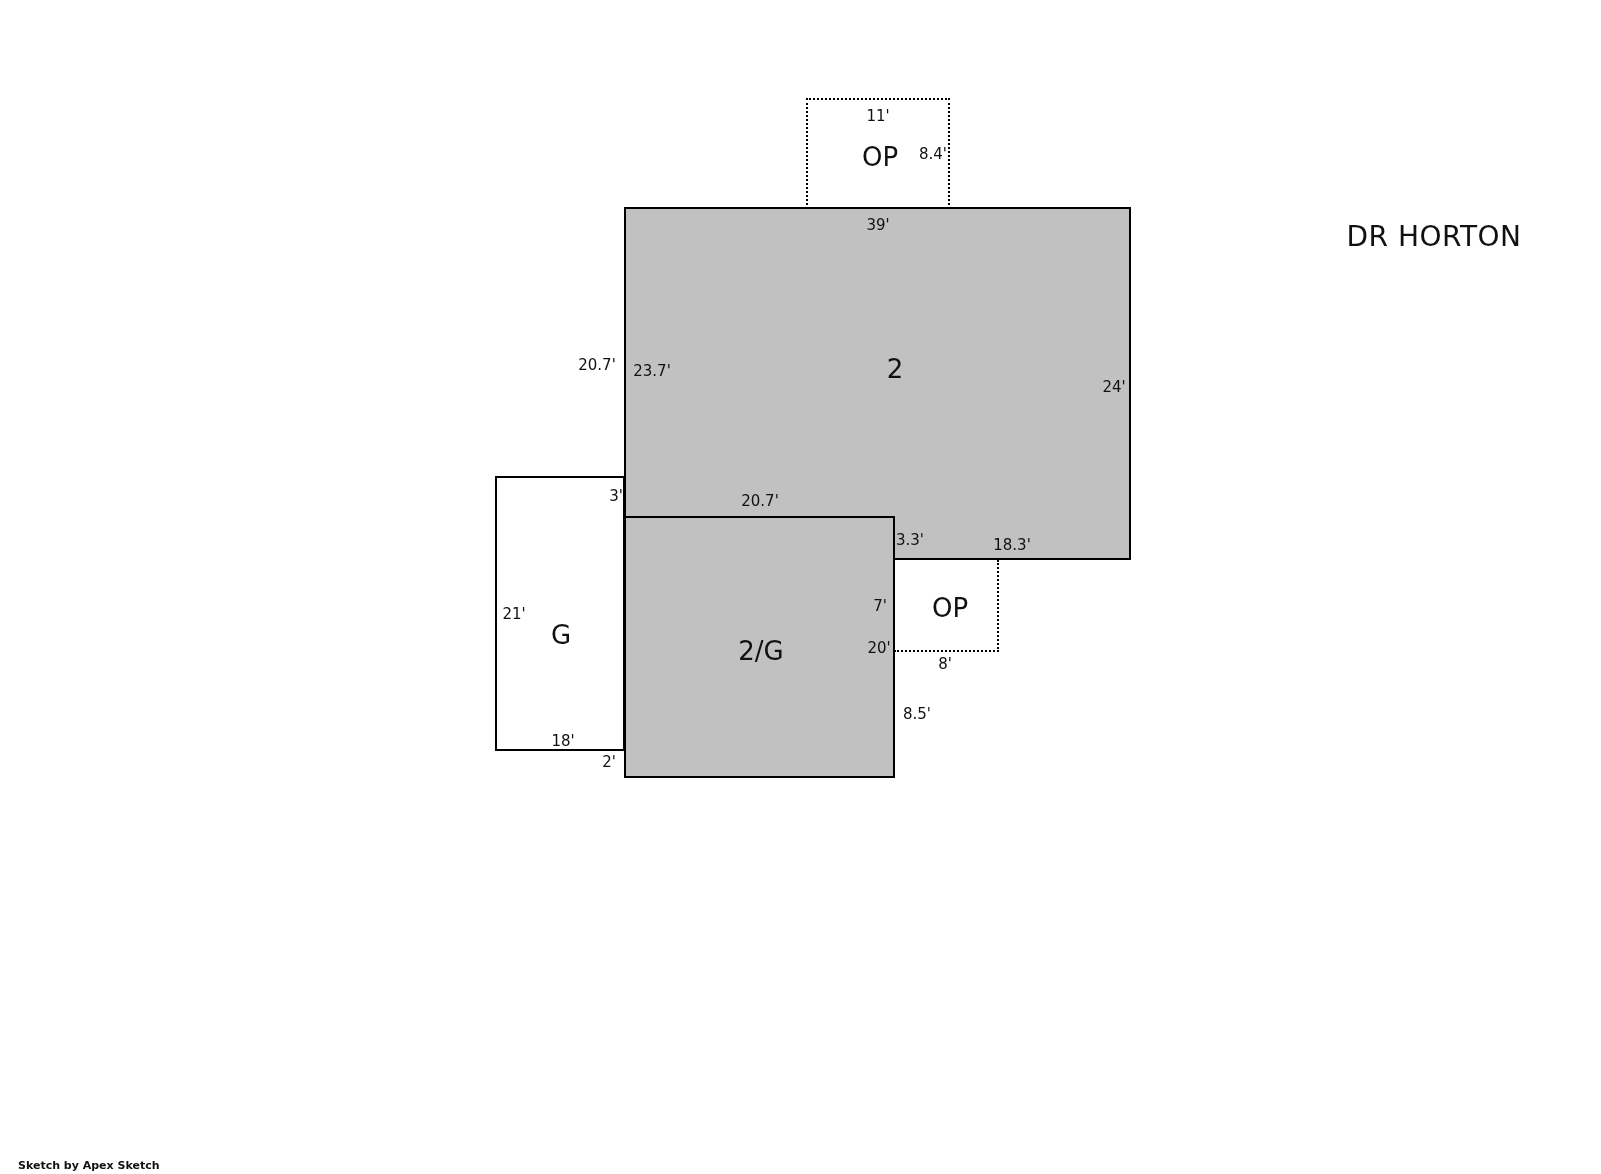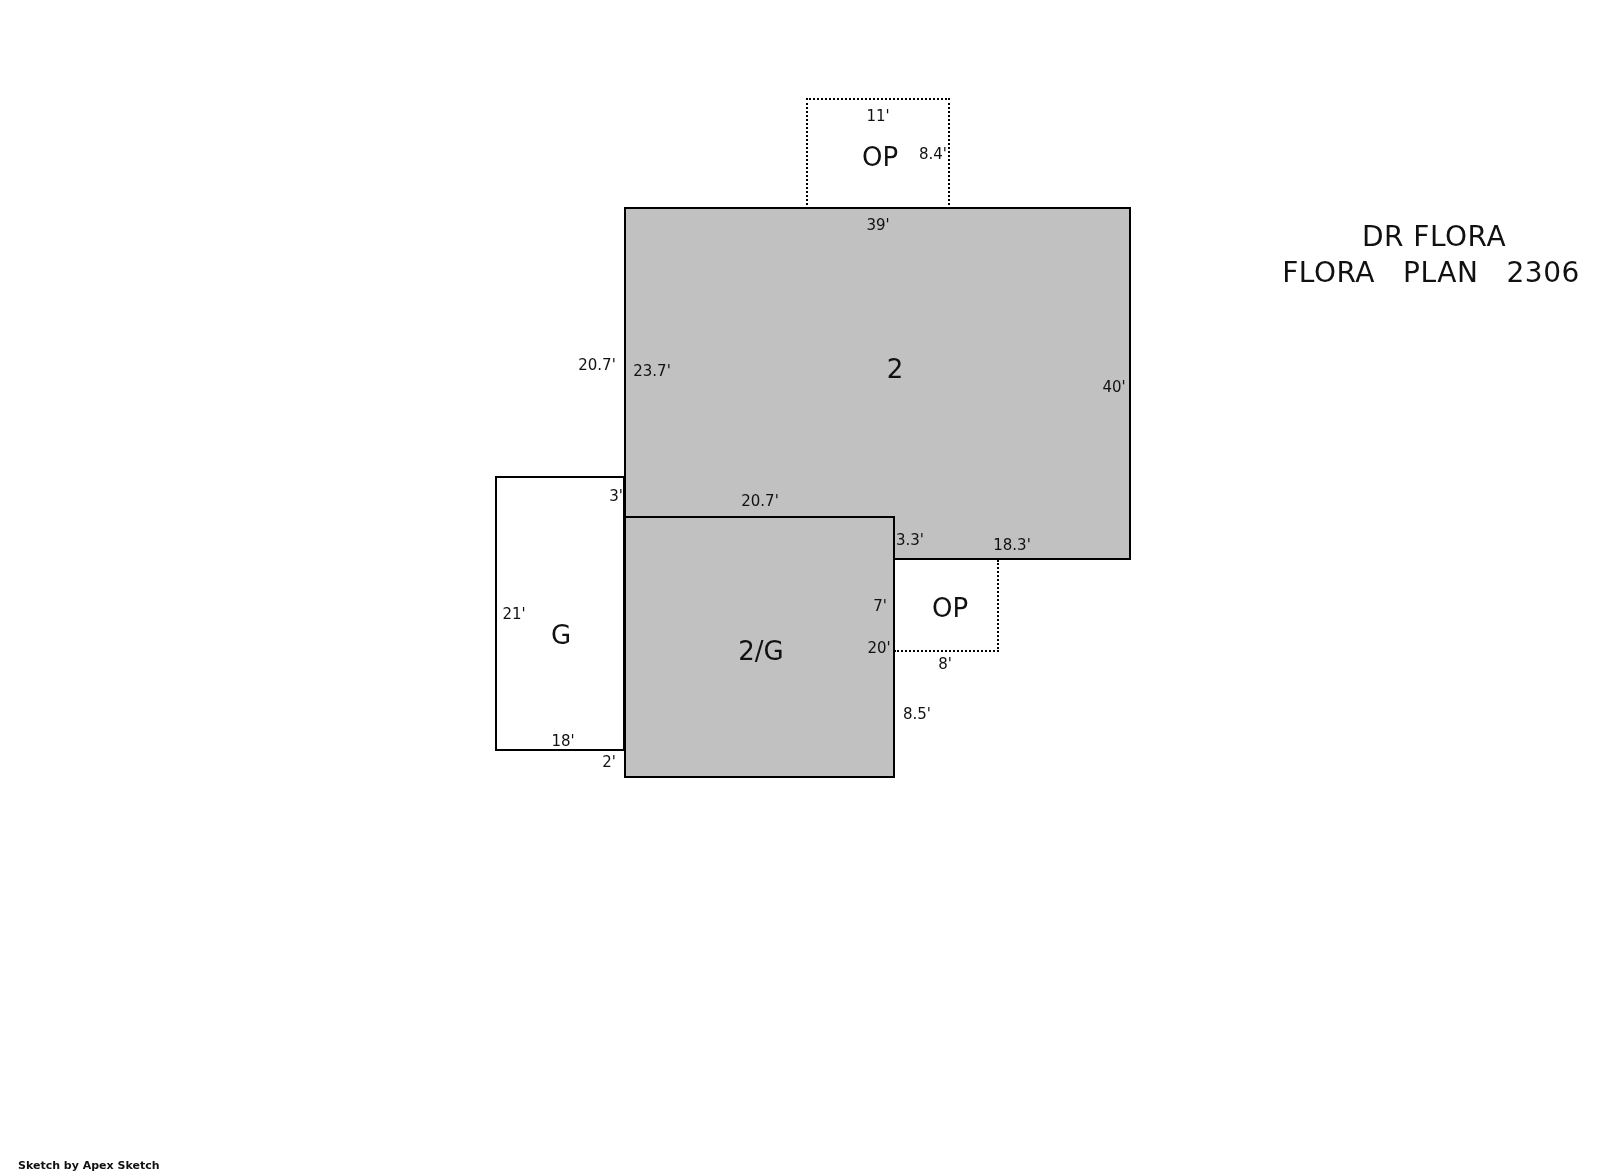--- a/index.html
+++ b/index.html
@@ -68,37 +68,36 @@
   <div class="rect open-right-bottom" style="left:894px;top:560px;width:105px;height:92px;"></div>
 
   <span class="lbl" style="left:878px;top:116px;">11'</span>
   <span class="lbl room" style="left:880px;top:157px;">OP</span>
   <span class="lbl" style="left:933px;top:154px;text-align:center;">8.4'</span>
 
   <span class="lbl" style="left:878px;top:225px;">39'</span>
   <span class="lbl" style="left:597px;top:365px;">20.7'</span>
   <span class="lbl" style="left:652px;top:371px;">23.7'</span>
   <span class="lbl room" style="left:895px;top:369px;">2</span>
-  <span class="lbl" style="left:1114px;top:387px;">40'</span>
+  <span class="lbl" style="left:1114px;top:387px;">24'</span>
   <span class="lbl" style="left:1012px;top:545px;">18.3'</span>
 
   <span class="lbl" style="left:616px;top:496px;">3'</span>
   <span class="lbl" style="left:514px;top:614px;">21'</span>
   <span class="lbl room" style="left:561px;top:635px;">G</span>
   <span class="lbl" style="left:563px;top:741px;">18'</span>
   <span class="lbl" style="left:609px;top:762px;">2'</span>
 
   <span class="lbl" style="left:760px;top:501px;">20.7'</span>
   <span class="lbl" style="left:910px;top:540px;">3.3'</span>
   <span class="lbl room" style="left:761px;top:651px;">2/G</span>
   <span class="lbl" style="left:880px;top:606px;">7'</span>
   <span class="lbl" style="left:879px;top:648px;">20'</span>
   <span class="lbl" style="left:917px;top:714px;">8.5'</span>
 
   <span class="lbl room" style="left:950px;top:608px;">OP</span>
   <span class="lbl" style="left:945px;top:664px;">8'</span>
 
-  <span class="title-line" style="left:1434px;top:236px;">DR FLORA</span>
-  <span class="title-line" style="left:1431px;top:272px;">FLORA   PLAN   2306</span>
+  <span class="title-line" style="left:1434px;top:236px;">DR HORTON</span>
 
   <span class="lbl watermark">Sketch by Apex Sketch</span>
 
 </div>
 
 </body></html>

